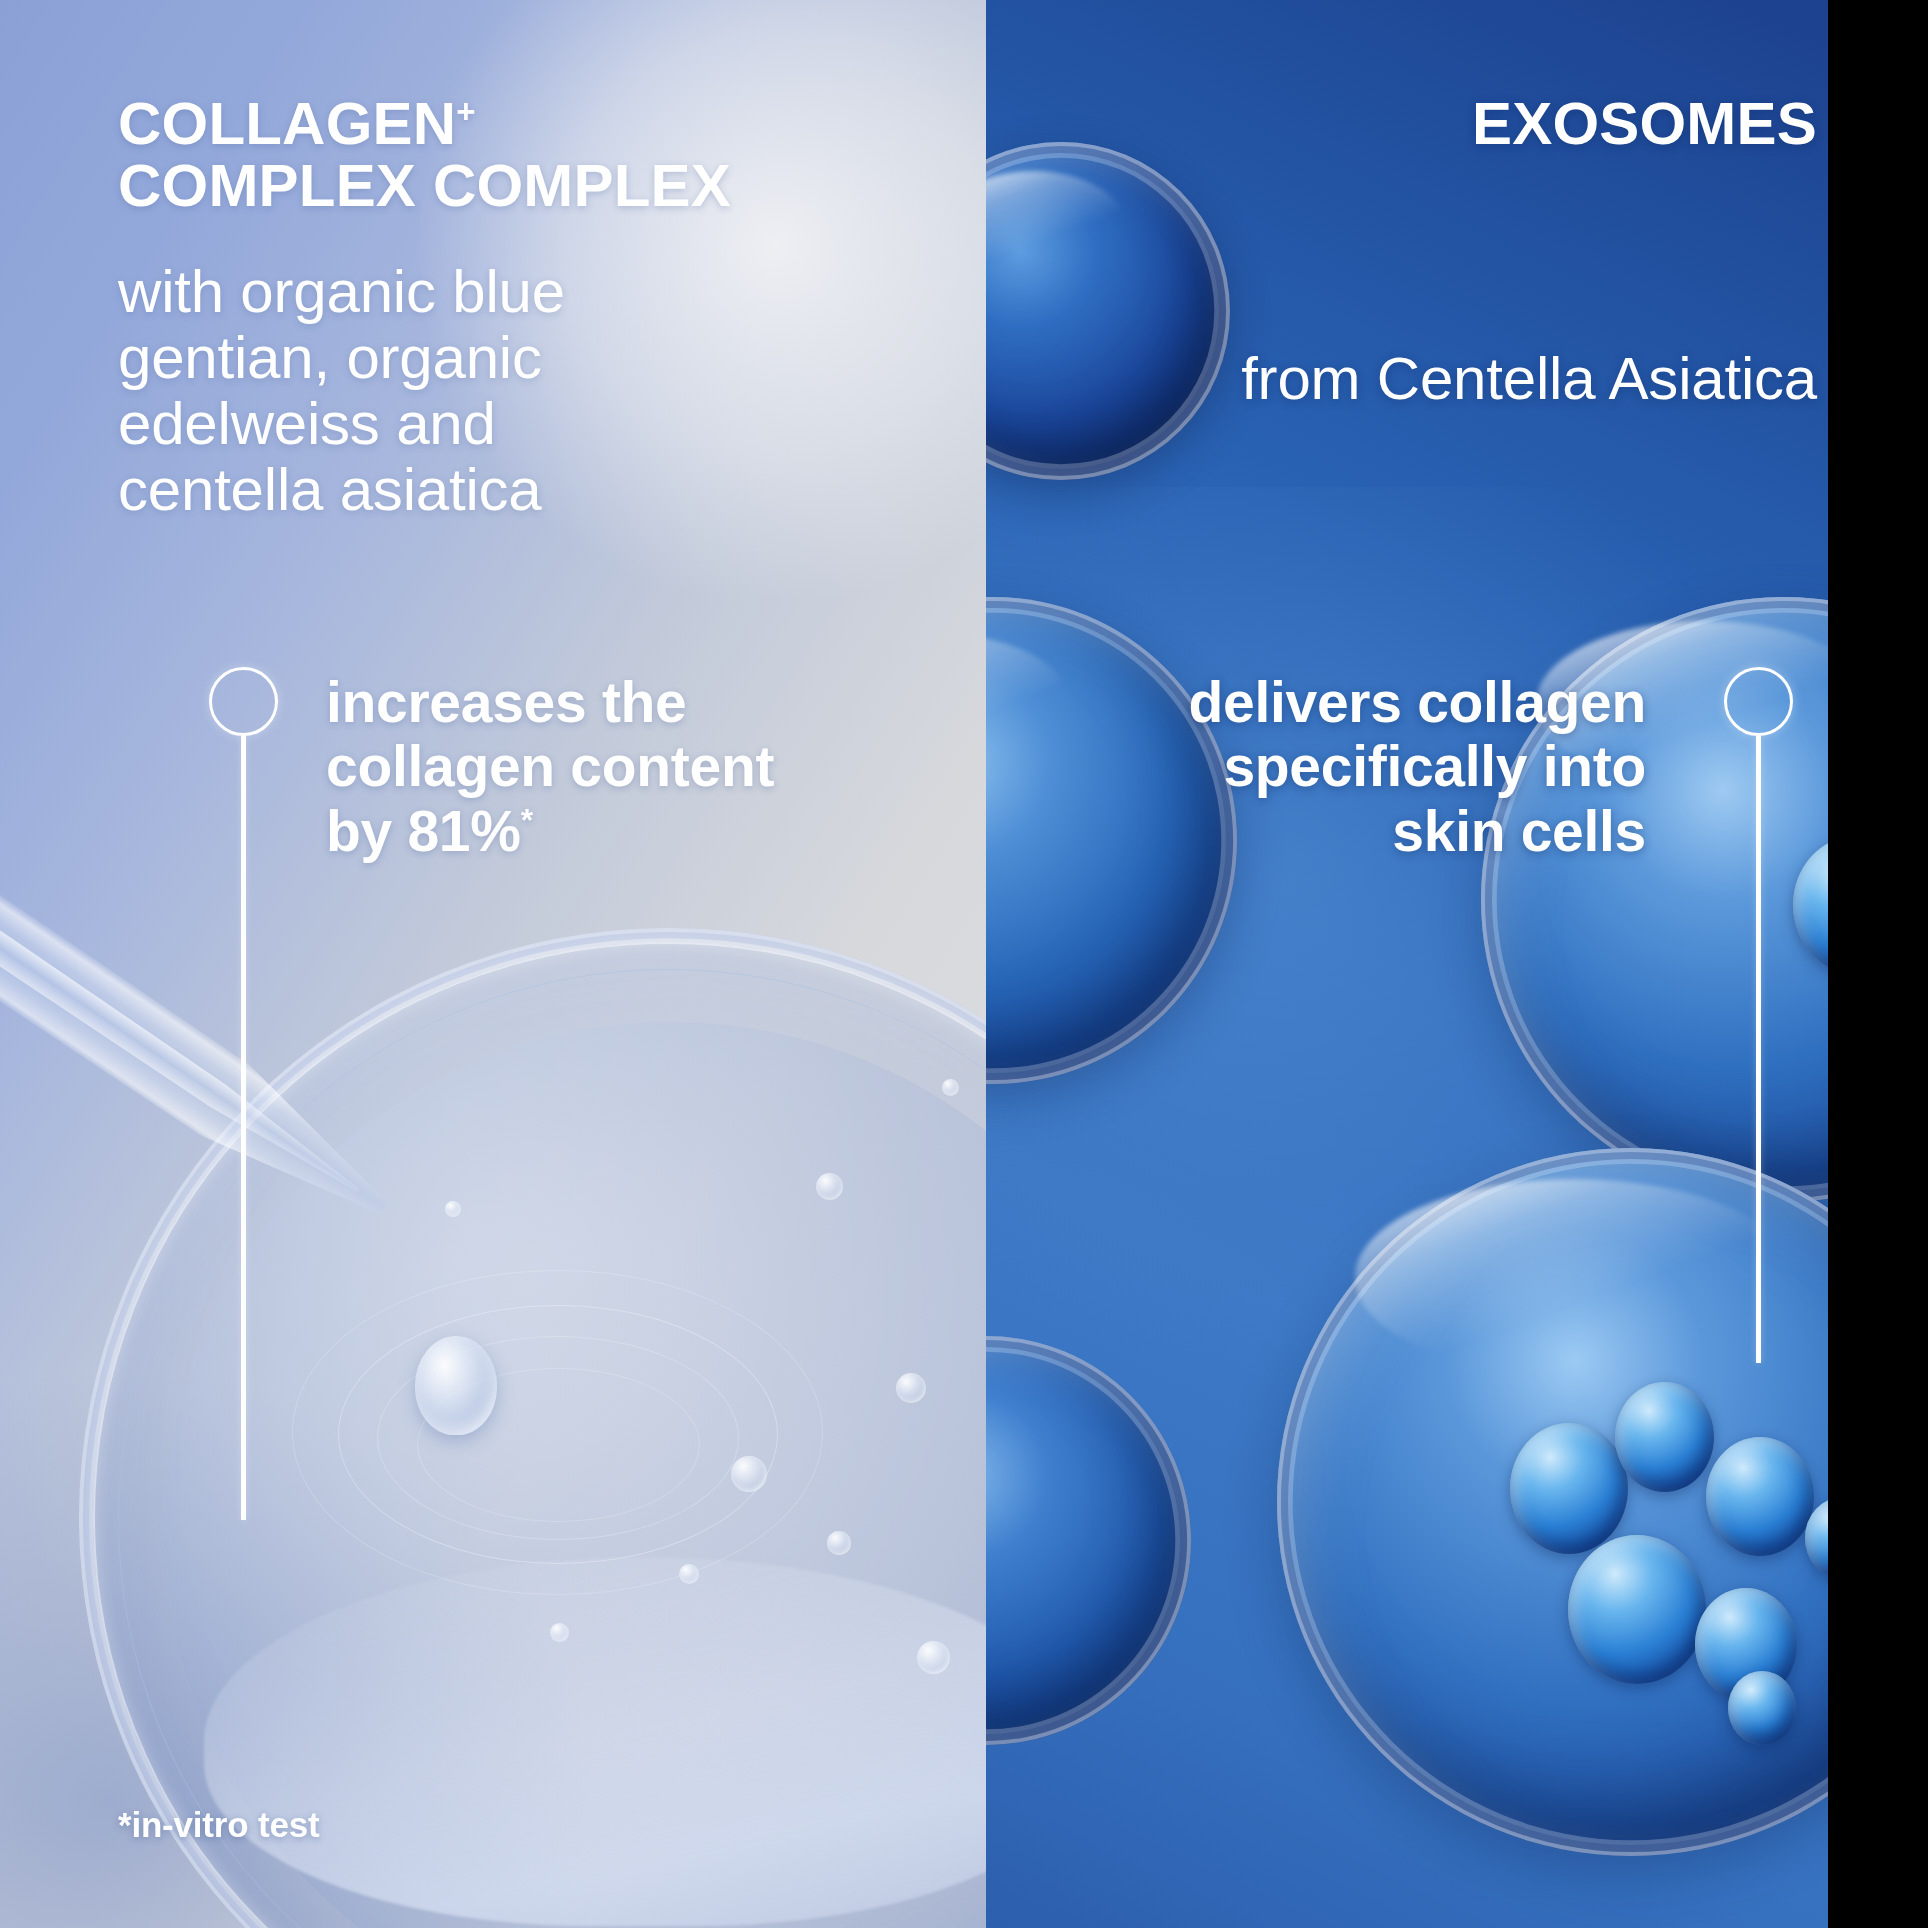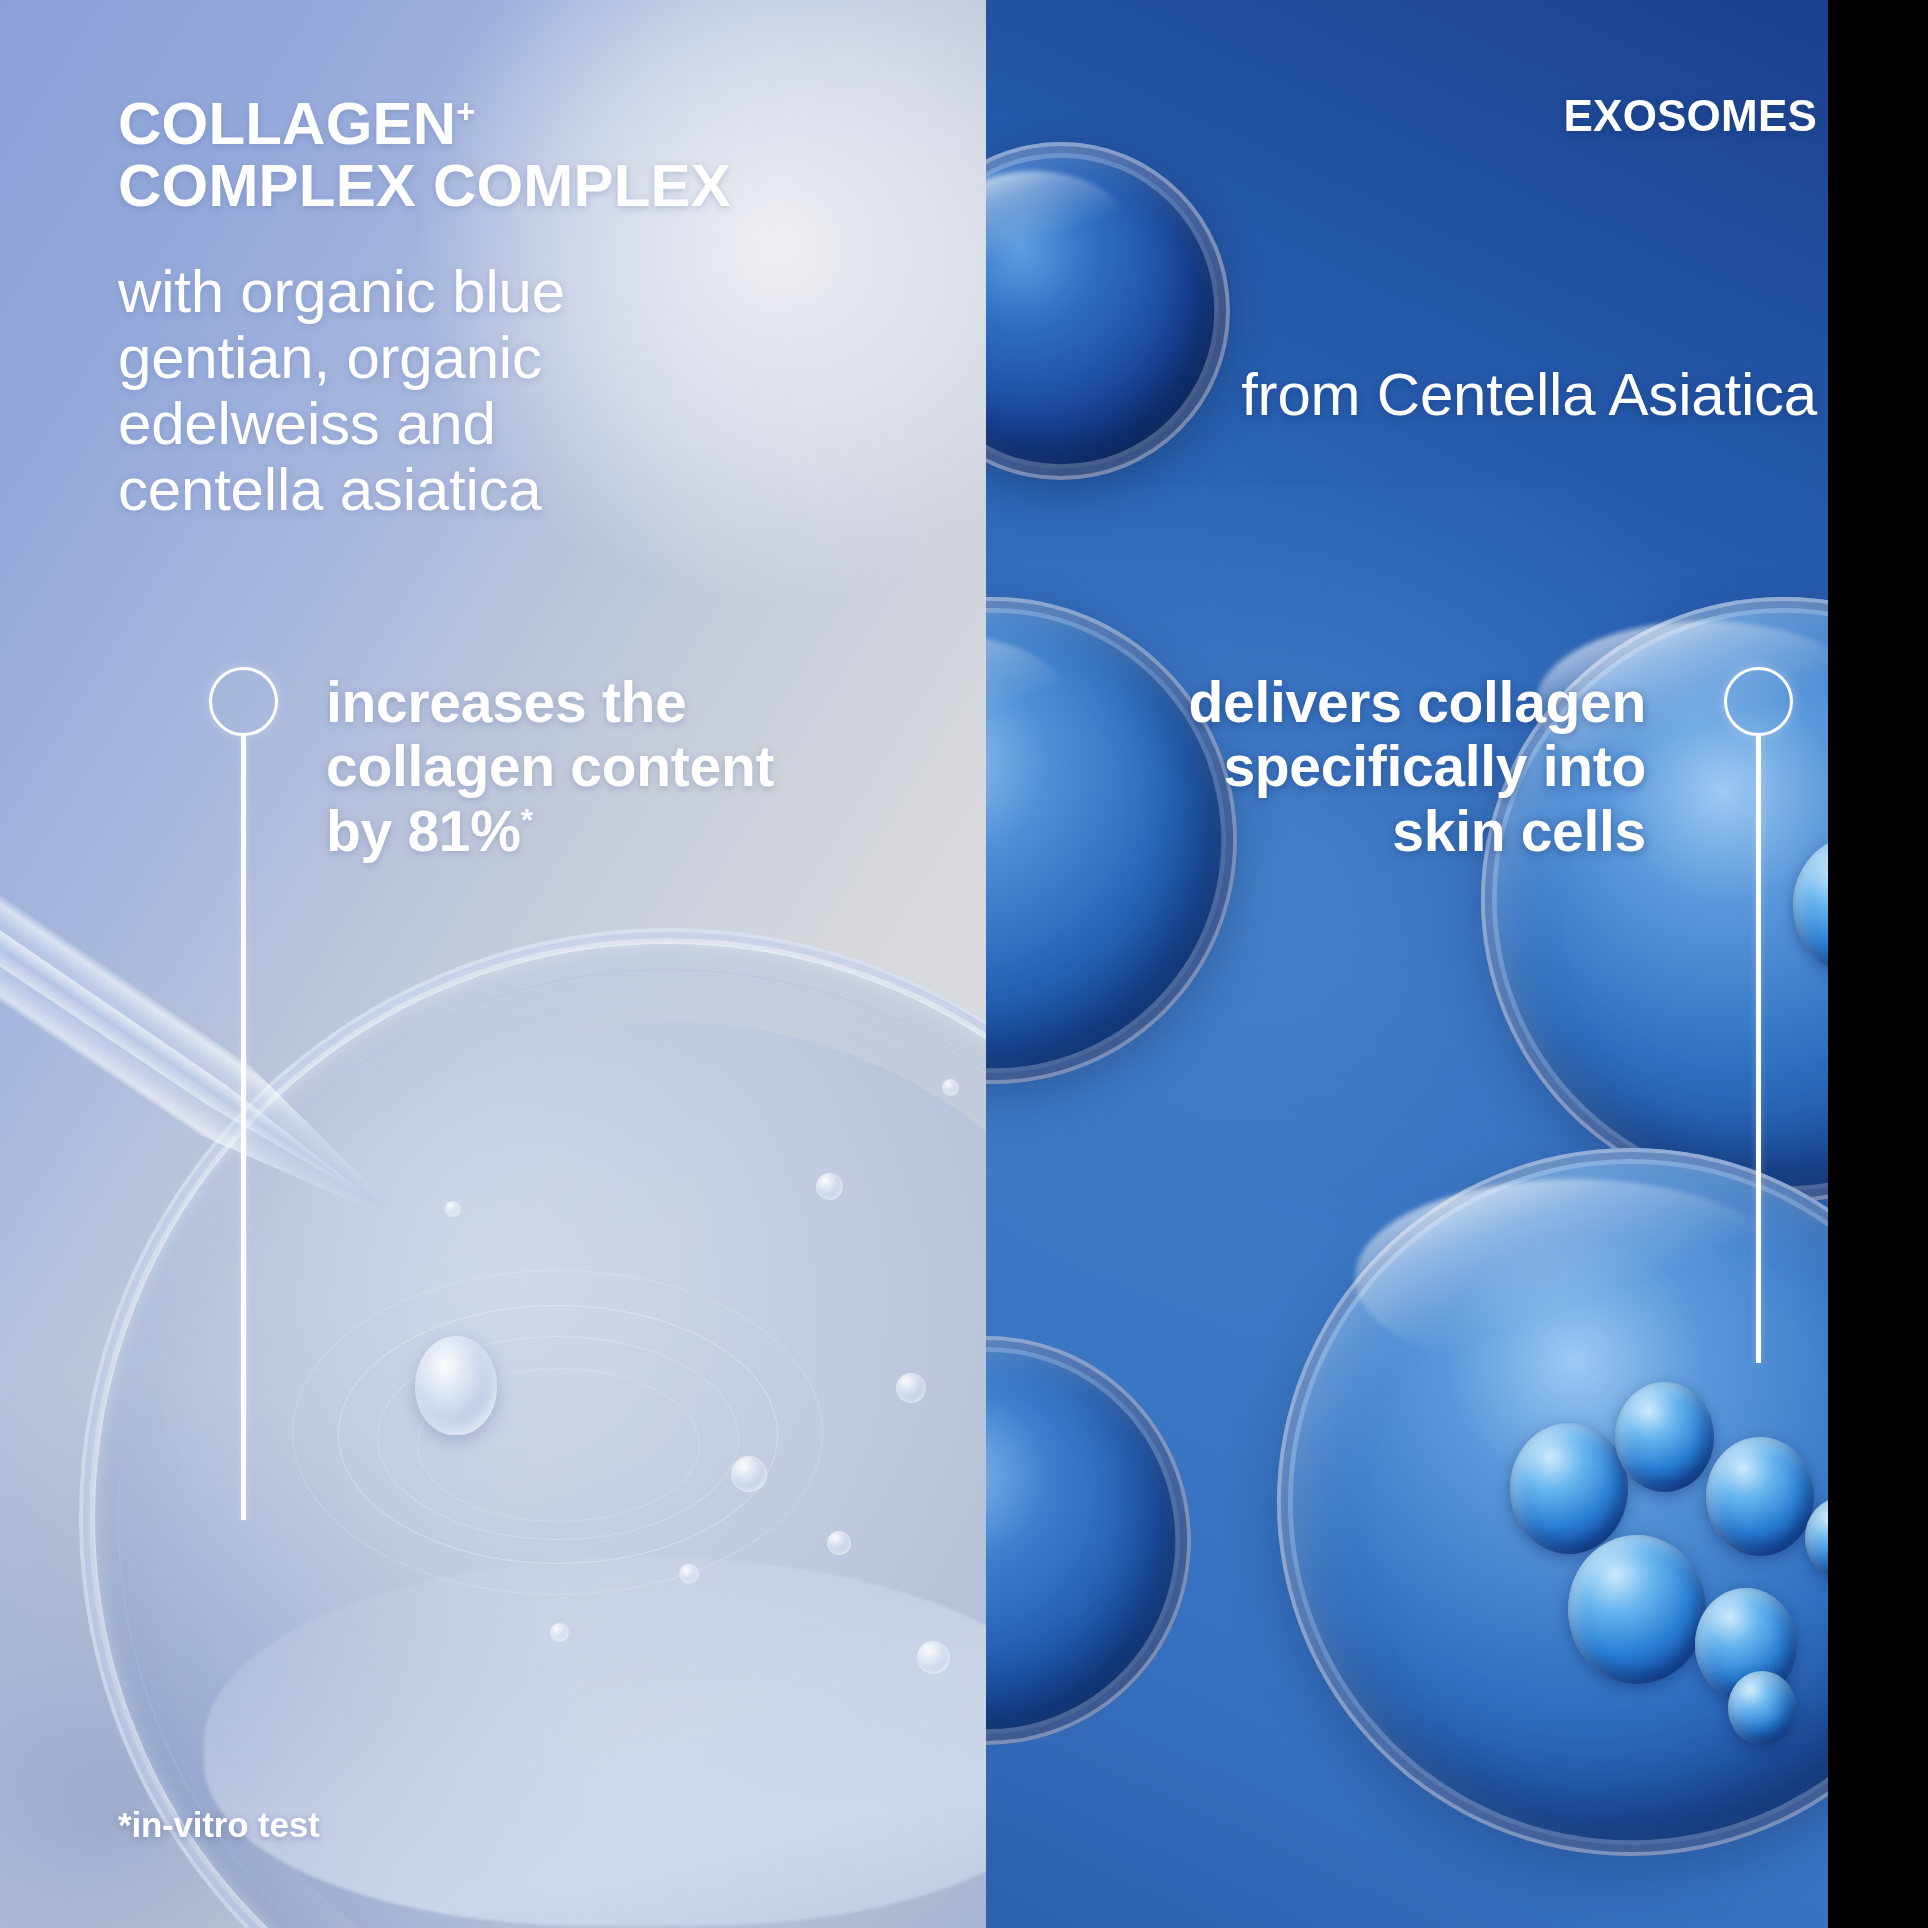--- a/index.html
+++ b/index.html
@@ -171,31 +171,30 @@
     left:118px; top:259px;
     font-weight:400; font-size:60px; line-height:1.10;
     letter-spacing:-0.2px;
     text-shadow:0 1.6px 7.9px rgba(70,95,155,.26);
   }
   .sup { font-size:.55em; vertical-align:super; font-weight:700; }
 
   .h-right {
     right:112px; top:93px;
     text-align:right;
-    font-weight:700; font-size:44px; line-height:1.03;
+    font-weight:700; font-size:60px; line-height:1.03;
     letter-spacing:0.2px;
     text-shadow:0 1.6px 9.4px rgba(12,40,100,.40);
   }
   .sub-right {
     right:112px; top:346px;
     text-align:right;
     font-weight:400; font-size:60px; line-height:1.10;
     letter-spacing:-0.2px;
     text-shadow:0 1.6px 9.4px rgba(12,40,100,.40);
-    margin-top:16px;
   }
 
   .callout-left {
     left:326px; top:670px;
     font-weight:700; font-size:57px; line-height:1.13;
     letter-spacing:-0.3px;
     text-shadow:0 1.6px 7.9px rgba(70,95,155,.30);
   }
   .callout-right {
     right:283px; top:670px;

